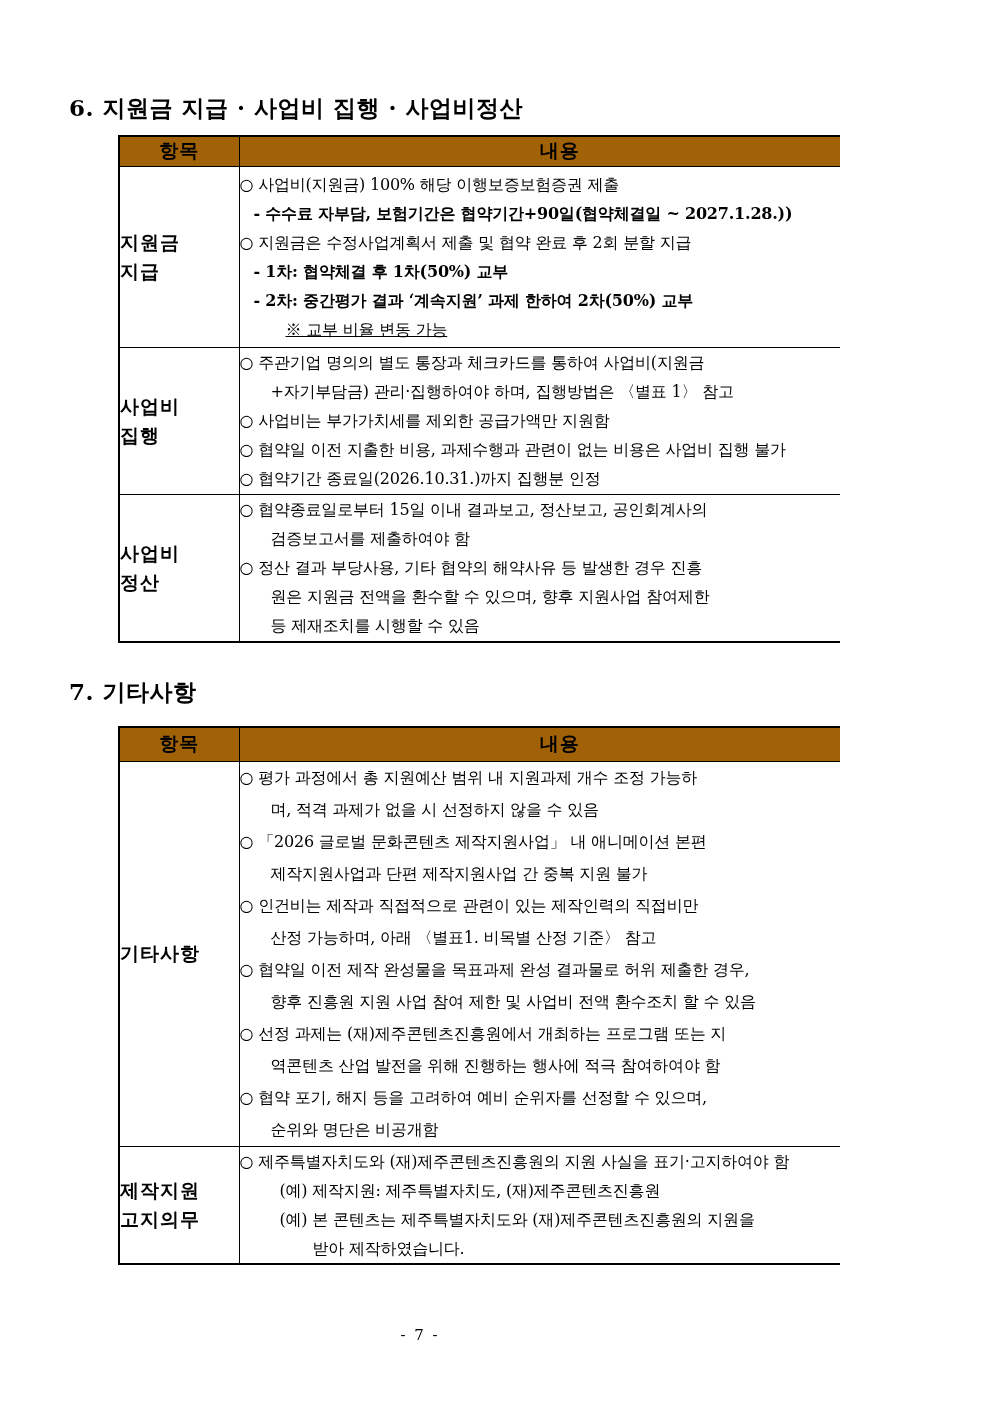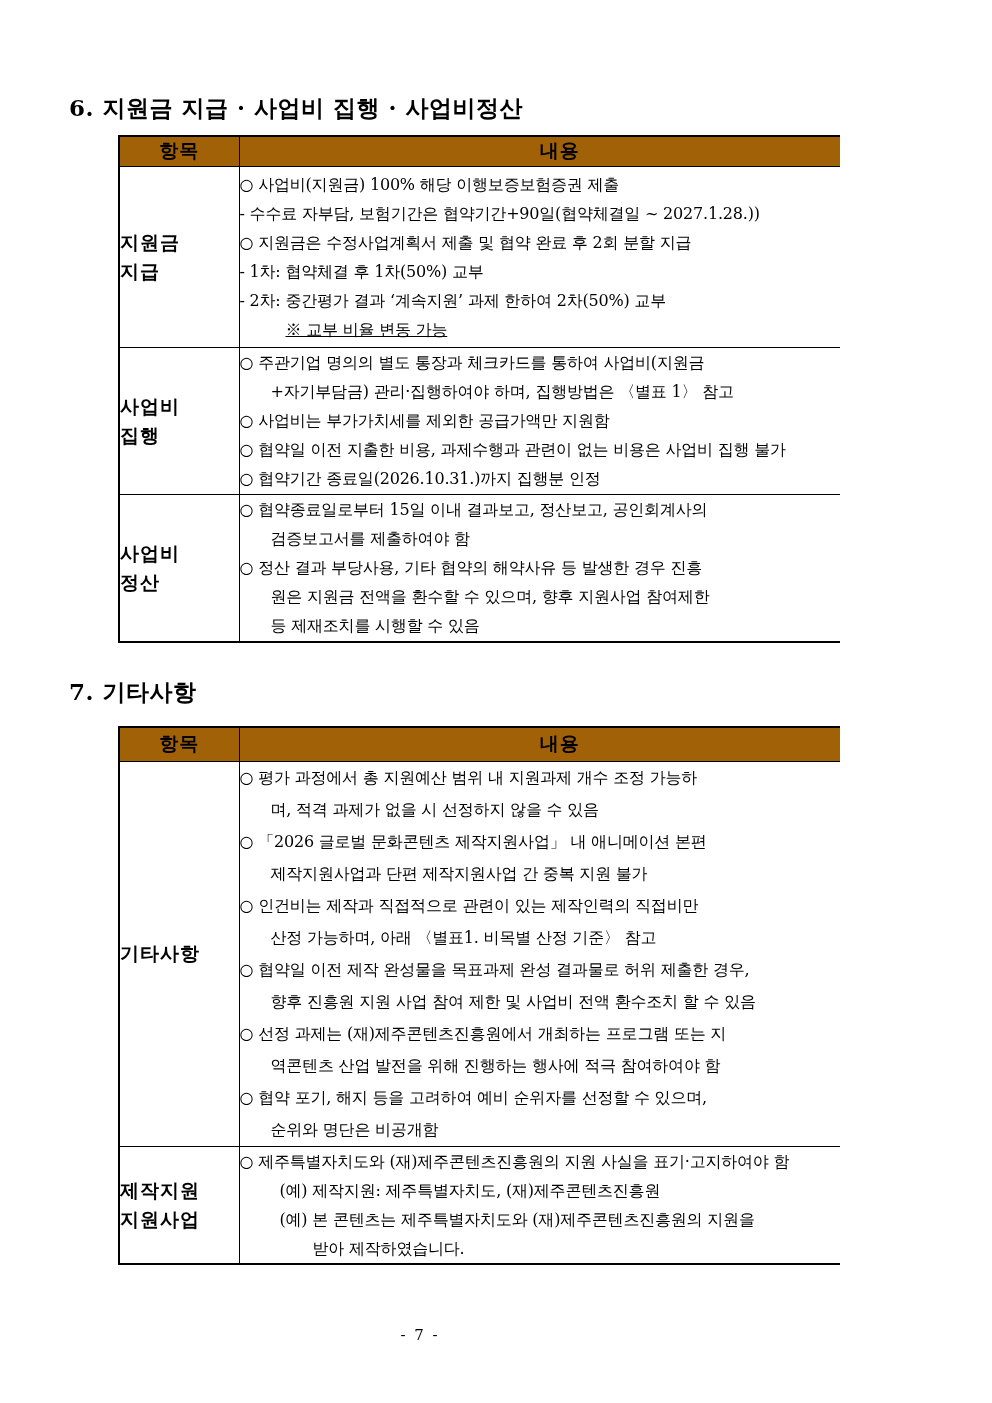--- a/index.html
+++ b/index.html
@@ -54,21 +54,21 @@
     padding:2px 4px 2px 13px;
     overflow:hidden;
   }
   .ln {
     white-space:nowrap;
     font-size:16px;
     line-height:29px;
     letter-spacing:-0.2px;
   }
   tr.lh32 .ln { line-height:32px; }
-  .d  { margin-left:0; }  
+  .d  { margin-left:14px;font-weight:bold; }  
   .c  { margin-left:31px; }  
   .n  { margin-left:46px;text-decoration:underline; }  
   .e  { margin-left:40px; }  
   .e2 { margin-left:73px; }  
   .page-num {
     position:absolute;
     left:0; top:1326px;
     width:100%;
     text-align:center;
     font-size:15px;
@@ -162,21 +162,21 @@
         <div class="ln c">향후 진흥원 지원 사업 참여 제한 및 사업비 전액 환수조치 할 수 있음</div>
         <div class="ln">○ 선정 과제는 (재)제주콘텐츠진흥원에서 개최하는 프로그램 또는 지</div>
         <div class="ln c">역콘텐츠 산업 발전을 위해 진행하는 행사에 적극 참여하여야 함</div>
         <div class="ln">○ 협약 포기, 해지 등을 고려하여 예비 순위자를 선정할 수 있으며,</div>
         <div class="ln c">순위와 명단은 비공개함</div>
       </td>
     </tr>
     <tr class="r-h115">
       <td class="item">
         <div>제작지원</div>
-        <div>지원사업</div>
+        <div>고지의무</div>
       </td>
       <td class="content">
         <div class="ln">○ 제주특별자치도와 (재)제주콘텐츠진흥원의 지원 사실을 표기·고지하여야 함</div>
         <div class="ln e">(예) 제작지원: 제주특별자치도, (재)제주콘텐츠진흥원</div>
         <div class="ln e">(예) 본 콘텐츠는 제주특별자치도와 (재)제주콘텐츠진흥원의 지원을</div>
         <div class="ln e2">받아 제작하였습니다.</div>
       </td>
     </tr>
   </tbody>
     </table>

